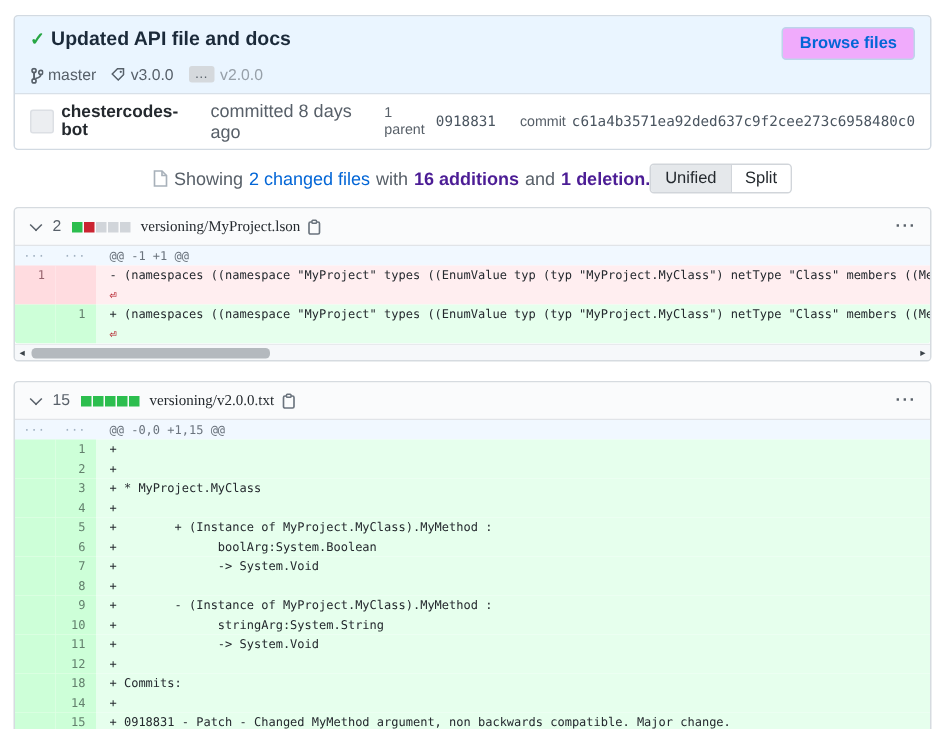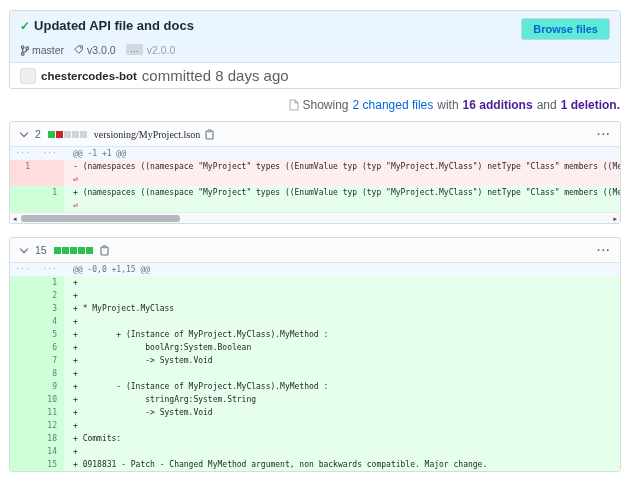--- a/index.html
+++ b/index.html
@@ -8,36 +8,36 @@
   .page{padding:10px 9px 0}
   .mono{font-family:"DejaVu Sans Mono",monospace}
 
   
   .commit-box{border:1px solid #d2dae2;border-radius:3px;margin-bottom:9px}
   .commit-head{background:#eaf5ff;padding:7px 10px 6px;border-radius:2px 2px 0 0}
   .commit-title-row{display:flex;justify-content:space-between;align-items:flex-start}
   .title-left{display:flex;align-items:center;gap:4px}
   .check{color:#28a745;font-weight:bold;font-size:12px}
   .commit-title{font-size:13px;font-weight:bold;color:#1b2a3a}
-  .btn-browse{font-size:11px;font-weight:bold;color:#0366d6;background:#5eead4;border:1px solid #bdd4ea;border-radius:3px;padding:4px 11px;cursor:pointer;font-family:"Liberation Sans",sans-serif}
+  .btn-browse{font-size:11px;font-weight:bold;color:#0366d6;background:#f0abfc;border:1px solid #bdd4ea;border-radius:3px;padding:4px 11px;cursor:pointer;font-family:"Liberation Sans",sans-serif}
   .commit-meta{font-size:10.5px;color:#57606a;margin-top:4px;display:flex;align-items:flex-start;gap:4px}
   .meta-group{display:flex;align-items:center;gap:3px;margin-right:6px}
   .tag-ellipsis{background:#d5d9dd;border-radius:2px;font-size:9px;padding:0 4px;line-height:11px;color:#586069;cursor:pointer}
   .tag-muted{color:#97a0a9}
   .commit-sub{background:#fff;border-top:1px solid #d8e0e8;padding:4px 10px;display:flex;align-items:center;justify-content:flex-start;border-radius:0 0 2px 2px}
   .sub-left{display:flex;align-items:center;gap:5px}
   .avatar{width:16px;height:16px;background:#eceef1;border:1px solid #dcdfe4;border-radius:2px}
   .author{font-weight:bold;font-size:11.5px;color:#24292e}
-  .committed{font-size:15px;color:#586069}
+  .committed{font-size:12px;color:#586069}
   .sha-area{display:flex;align-items:center;gap:16px;font-size:9.5px;color:#586069}
   .sha-group{display:flex;gap:4px;align-items:center}
   .sha{color:#4a5560}
 
   
-  .toolbar{display:flex;justify-content:flex-end;align-items:center;margin-bottom:9px;padding:0 1px}
+  .toolbar{display:flex;justify-content:center;align-items:center;margin-bottom:9px;padding:0 1px}
   .toolbar-left{display:flex;align-items:center;gap:4px;font-size:12px;color:#586069}
   .toolbar-left .lnk{color:#0366d6;cursor:pointer}
   .toolbar-left b{color:#4c1d95}
   .seg{display:flex;border:1px solid #d1d5da;border-radius:3px;overflow:hidden}
   .seg-btn{font-size:11px;padding:3px 9px;background:#fff;color:#24292e;border:0;cursor:pointer;font-family:"Liberation Sans",sans-serif}
   .seg-btn + .seg-btn{border-left:1px solid #d1d5da}
   .seg-btn.selected{background:#e5e8eb}
 
   
   .file-box{border:1px solid #d6dbe0;border-radius:3px;margin-bottom:13px}
@@ -109,36 +109,50 @@
         <span class="tag-ellipsis">…</span>
         <span class="tag-muted">v2.0.0</span>
       </div>
     </div>
     <div class="commit-sub">
       <div class="sub-left">
         <span class="avatar"></span>
         <span class="author">chestercodes-bot</span>
         <span class="committed">committed 8 days ago</span>
       </div>
+      <div class="sha-area">
+        <span class="sha-group">
+          <span>1 parent</span>
+          <span class="mono sha">0918831</span>
+        </span>
+        <span class="sha-group">
+          <span>commit</span>
+          <span class="mono sha">c61a4b3571ea92ded637c9f2cee273c6958480c0</span>
+        </span>
+      </div>
     </div>
   </div>
 
   <div class="toolbar">
     <div class="toolbar-left">
       <svg class="icon-svg" width="10" height="12" viewBox="0 0 10 12">
           <path d="M1 1 h5 l3 3 v7 H1 Z" fill="none" stroke="#a8b1ba" stroke-width="1.1"></path>
           <path d="M6 1 v3 h3" fill="none" stroke="#a8b1ba" stroke-width="1.1"></path>
         </svg>
       <span>Showing</span>
       <span class="lnk">2 changed files</span>
       <span>with</span>
       <b>16 additions</b>
       <span>and</span>
       <b>1 deletion.</b>
     </div>
+    <div class="seg">
+      <button class="seg-btn selected">Unified</button>
+      <button class="seg-btn">Split</button>
+    </div>
   </div>
 
   <div class="file-box">
     <div class="file-head">
       <span class="chevron"></span>
       <span class="chg-count">2</span>
       <span class="diffstat">
           <span class="stat-block stat-add"></span>
           <span class="stat-block stat-del"></span>
           <span class="stat-block stat-neutral"></span>
@@ -182,20 +196,21 @@
     <div class="file-head">
       <span class="chevron"></span>
       <span class="chg-count">15</span>
       <span class="diffstat">
           <span class="stat-block stat-add"></span>
           <span class="stat-block stat-add"></span>
           <span class="stat-block stat-add"></span>
           <span class="stat-block stat-add"></span>
           <span class="stat-block stat-add"></span>
         </span>
+      <span class="filename">versioning/v2.0.0.txt</span>
       <svg class="clip icon-svg" width="10" height="11" viewBox="0 0 10 11">
           <rect x="1" y="2" width="7" height="8" rx="1" fill="none" stroke="#6a737d" stroke-width="1.1"></rect>
           <rect x="3" y="0.8" width="3" height="2" rx="0.5" fill="#fafbfc" stroke="#6a737d" stroke-width="1"></rect>
         </svg>
       <span class="kebab">···</span>
     </div>
     <div class="diff-body">
         <div class="drow hunk">
           <div class="gut">···</div>
           <div class="gut">···</div>

